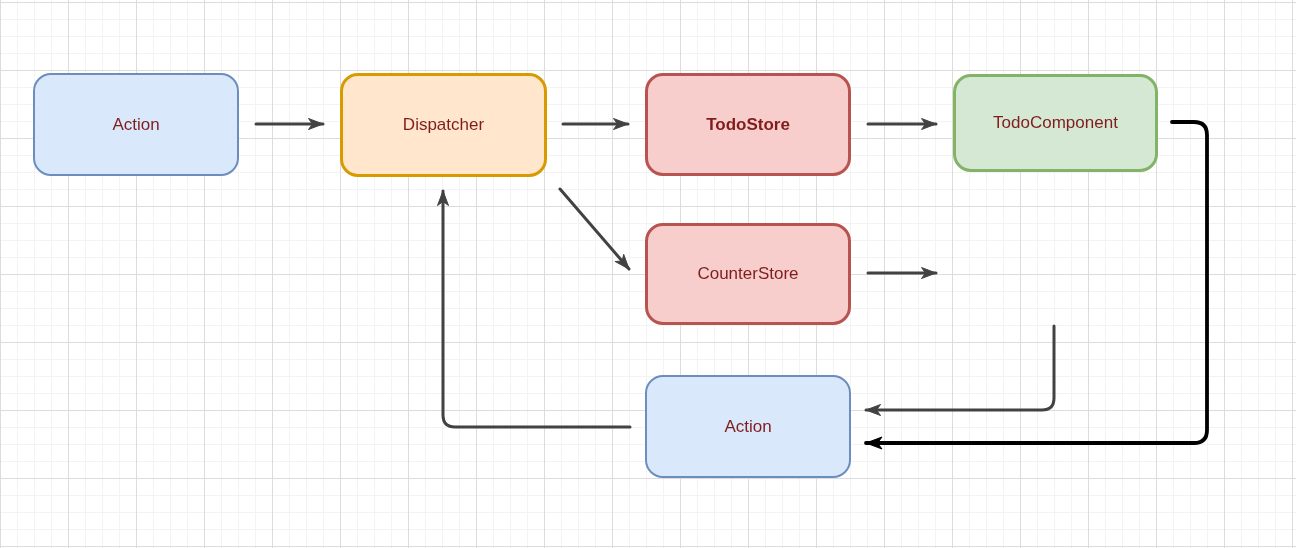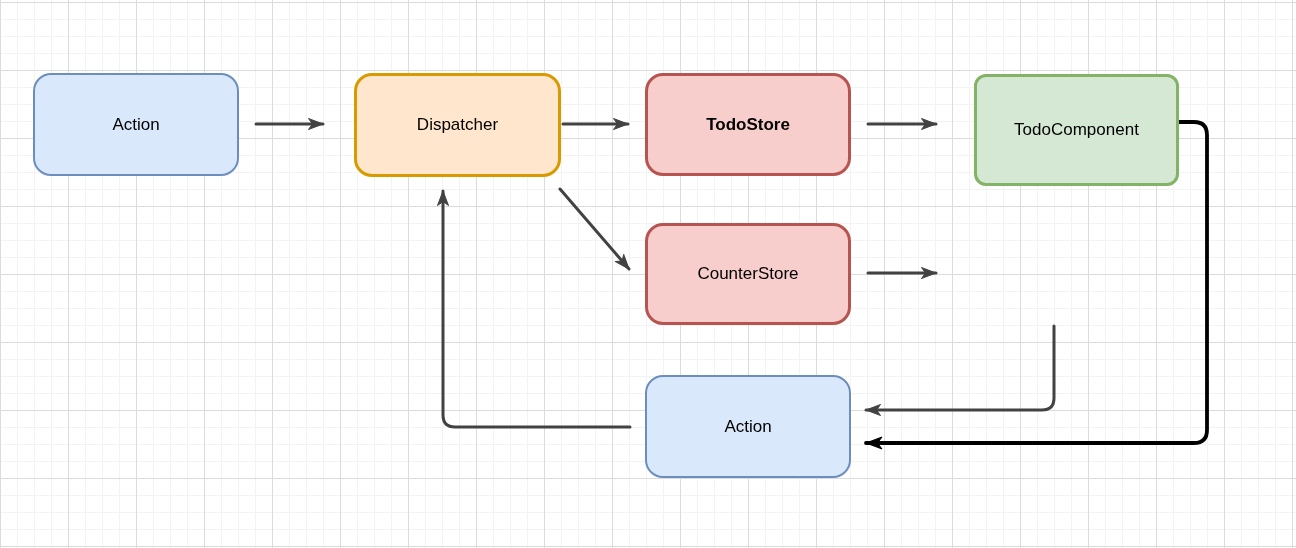--- a/index.html
+++ b/index.html
@@ -36,31 +36,31 @@
     position: absolute;
     z-index: 2;
     box-sizing: border-box;
     border-style: solid;
     border-width: 3px;
     border-radius: 18px;
     display: flex;
     align-items: center;
     justify-content: center;
     font-size: 17px;
-    color: #000000;
+    color: #7f1d1d;
     text-align: center;
   }
   .node.thin-border { border-width: 2px; }
   .node-label { pointer-events: none; }
 
   
   #node-action-top        { left: 33px;  top: 73px;  width: 206px; height: 103px; }
   #node-dispatcher        { left: 340px; top: 73px;  width: 207px; height: 104px; }
   #node-todo-store        { left: 645px; top: 73px;  width: 206px; height: 103px; }
-  #node-todo-component    { left: 974px; top: 74px;  width: 205px; height: 112px; border-radius: 12px; }
+  #node-todo-component    { left: 953px; top: 74px;  width: 205px; height: 98px; }
   #node-counter-store     { left: 645px; top: 223px; width: 206px; height: 102px; }
   #node-counter-component { left: 953px; top: 223px; width: 205px; height: 103px; }
   #node-action-bottom     { left: 645px; top: 375px; width: 206px; height: 103px; }
 
   .edge {
     fill: none;
     stroke-width: 3px;
     stroke-linecap: round;
     stroke-linejoin: round;
   }
@@ -88,21 +88,21 @@
     <path class="edge" d="M868,273 H936" marker-end="url(#arrow-gray)" stroke="#424242"></path>
     <path class="edge" d="M1054,326 V398 Q1054,410 1042,410 H866" marker-end="url(#arrow-gray)" stroke="#424242"></path>
     <path class="edge thick" d="M1172,122 H1194 Q1207,122 1207,135 V430 Q1207,443 1194,443 H866" marker-end="url(#arrow-black)" stroke="#000000"></path>
     <path class="edge" d="M630,427 H455 Q443,427 443,415 V191" marker-end="url(#arrow-gray)" stroke="#424242"></path>
   </svg>
 
   <div class="node thin-border" id="node-action-top" style="background-color: rgb(218, 232, 252); border-color: rgb(108, 142, 191);">
     <span class="node-label">Action</span>
   </div>
 
-  <div class="node" id="node-dispatcher" style="background-color: rgb(255, 230, 204); border-color: rgb(215, 155, 0); margin-left: 14px;">
+  <div class="node" id="node-dispatcher" style="background-color: rgb(255, 230, 204); border-color: rgb(215, 155, 0);">
     <span class="node-label">Dispatcher</span>
   </div>
 
   <div class="node" id="node-todo-store" style="background-color: rgb(248, 206, 204); border-color: rgb(184, 84, 80); font-weight: bold;">
     <span class="node-label">TodoStore</span>
   </div>
 
   <div class="node" id="node-todo-component" style="background-color: rgb(213, 232, 212); border-color: rgb(130, 179, 102);">
     <span class="node-label">TodoComponent</span>
   </div>

